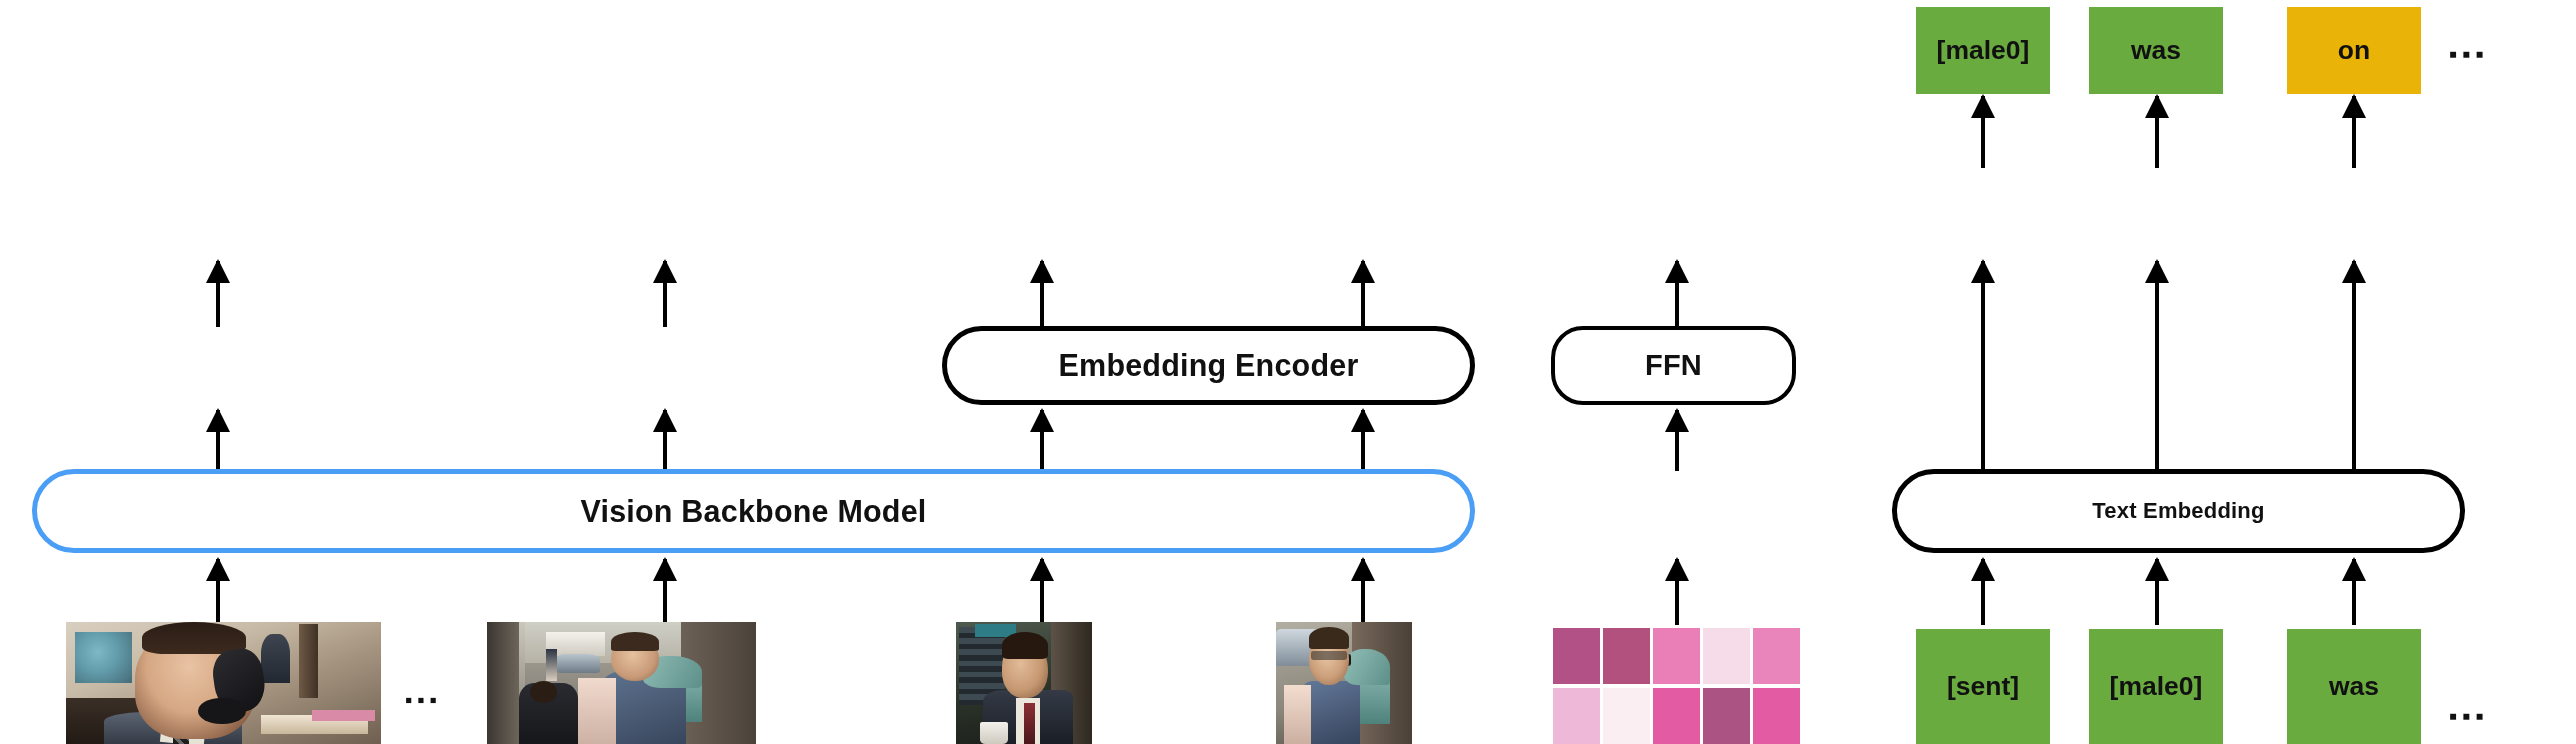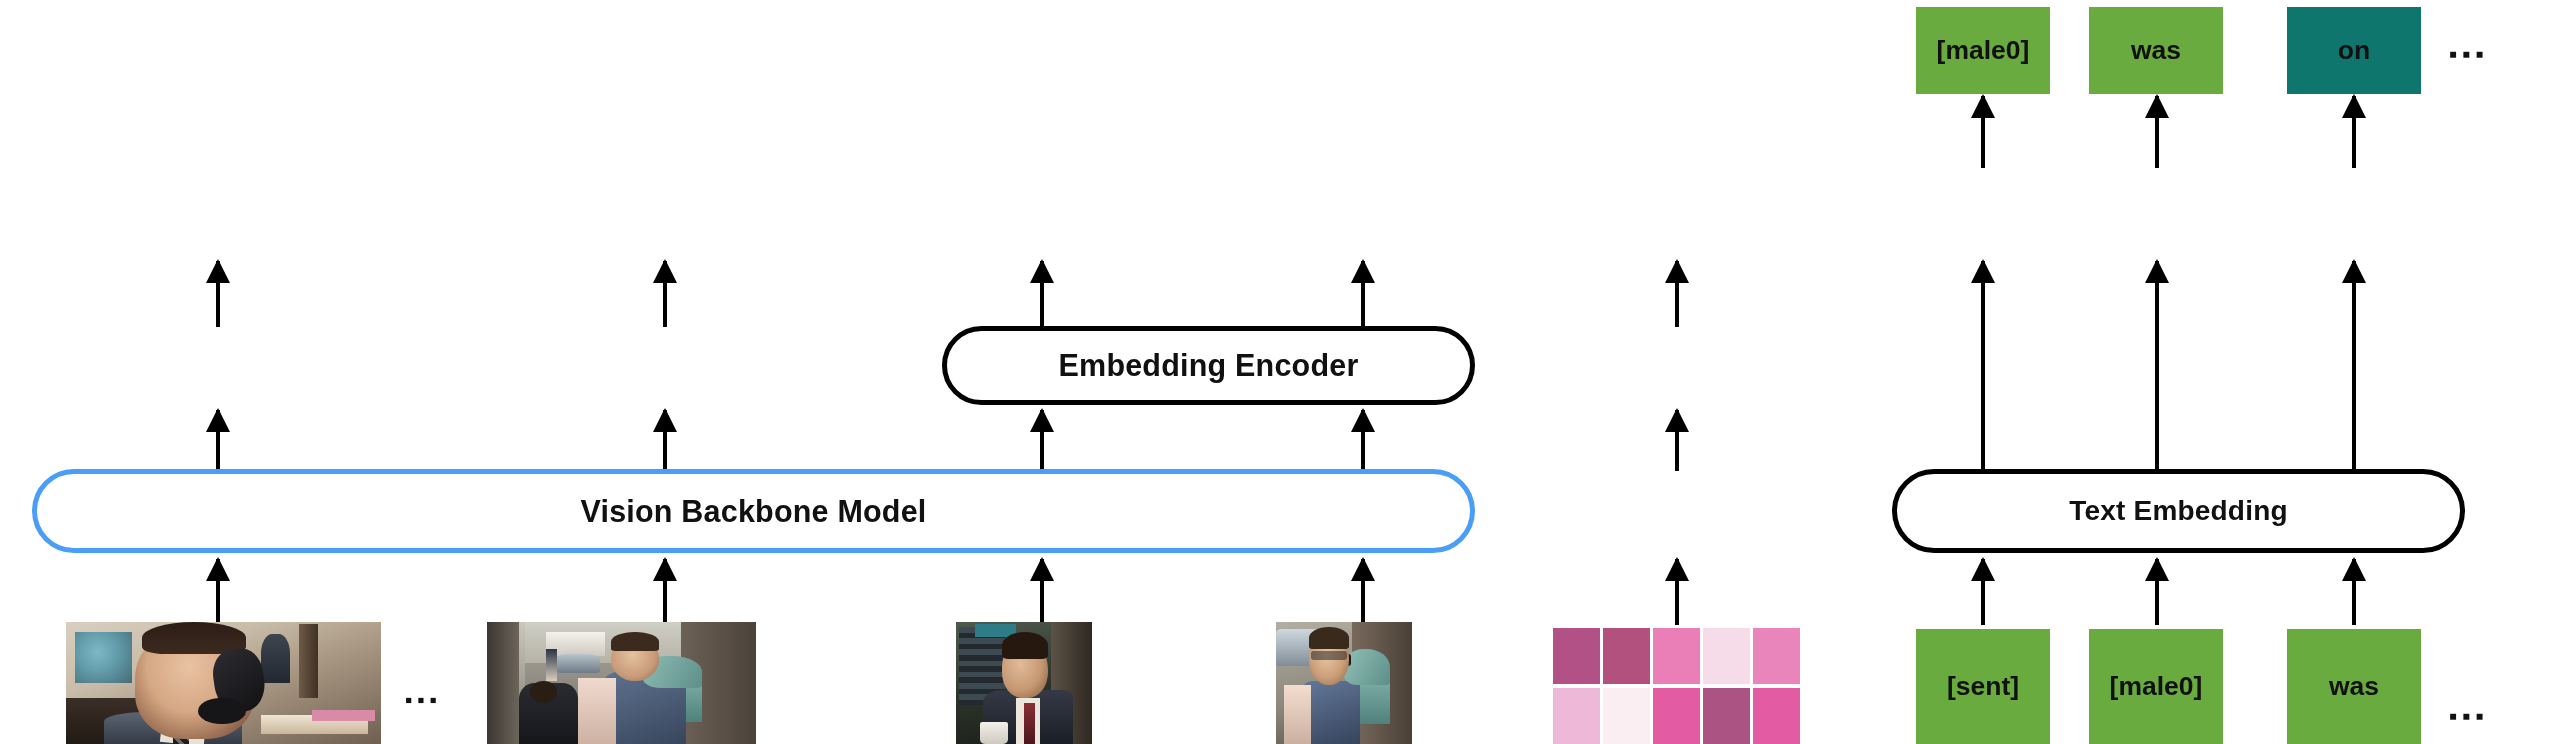--- a/index.html
+++ b/index.html
@@ -232,21 +232,21 @@
 <body>
 
 <div id="stage">
 
   <div class="token" style="left:1916px; top:7.2px; width:134px; height:87px; background:#6aab40; font-size:26.5px;">
     <span>[male0]</span>
   </div>
   <div class="token" style="left:2089px; top:7.2px; width:134px; height:87px; background:#6aab40; font-size:26.5px;">
     <span>was</span>
   </div>
-  <div class="token" style="left:2287px; top:7.2px; width:134px; height:87px; background:#0f766e; font-size:26.5px;">
+  <div class="token" style="left:2287px; top:7.2px; width:134px; height:87px; background:#eab308; font-size:26.5px;">
     <span>on</span>
   </div>
   <div class="ellipsis" style="left:2449px; top:42px; font-size:24px;">▪▪▪</div>
 
   <div class="arrow" style="left:1983px; top:96px; height:72px;">
     <div class="shaft"></div>
       <div class="head"></div>
   </div>
   <div class="arrow" style="left:2157px; top:96px; height:72px;">
     <div class="shaft"></div>
@@ -287,20 +287,23 @@
       <div class="head"></div>
     </div>
   <div class="arrow" style="left:2354px; top:261px; height:210px;">
       <div class="shaft"></div>
       <div class="head"></div>
     </div>
 
   <div class="module" style="left:942px; top:326px; width:533px; height:79px; font-size:30.5px;">
     <span class="module-label">Embedding Encoder</span>
   </div>
+  <div class="module thin" style="left:1551px; top:326px; width:245px; height:79px; font-size:29px; border-radius:32px;">
+    <span class="module-label">FFN</span>
+  </div>
 
   <div class="arrow" style="left:218px; top:410px; height:61px;">
       <div class="shaft"></div>
       <div class="head"></div>
     </div>
   <div class="arrow" style="left:665px; top:410px; height:61px;">
       <div class="shaft"></div>
       <div class="head"></div>
     </div>
   <div class="arrow" style="left:1042px; top:410px; height:61px;">
@@ -312,21 +315,21 @@
       <div class="head"></div>
     </div>
   <div class="arrow" style="left:1677px; top:410px; height:61px;">
       <div class="shaft"></div>
       <div class="head"></div>
     </div>
 
   <div class="module blue" style="left: 32px; top: 469px; width: 1443px; height: 84px; font-size: 30.5px; border-color: rgb(74, 158, 245); justify-content: center;">
     <span class="module-label">Vision Backbone Model</span>
   </div>
-  <div class="module" style="left:1892px; top:469px; width:573px; height:84px; font-size:28px;">
+  <div class="module" style="left:1892px; top:469px; width:573px; height:84px; font-size:22px;">
     <span class="module-label">Text Embedding</span>
   </div>
 
   <div class="arrow" style="left:218px; top:559px; height:63px;">
       <div class="shaft"></div>
       <div class="head"></div>
     </div>
   <div class="arrow" style="left:665px; top:559px; height:63px;">
       <div class="shaft"></div>
       <div class="head"></div>

